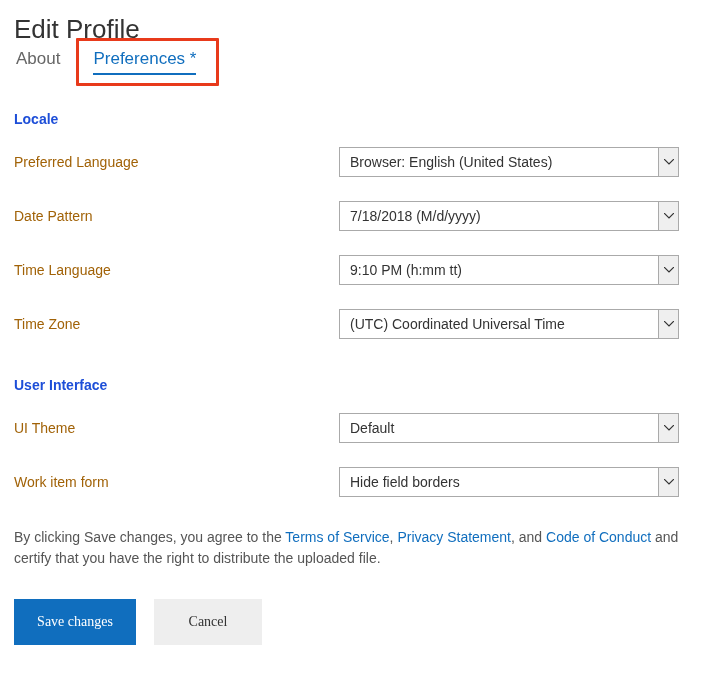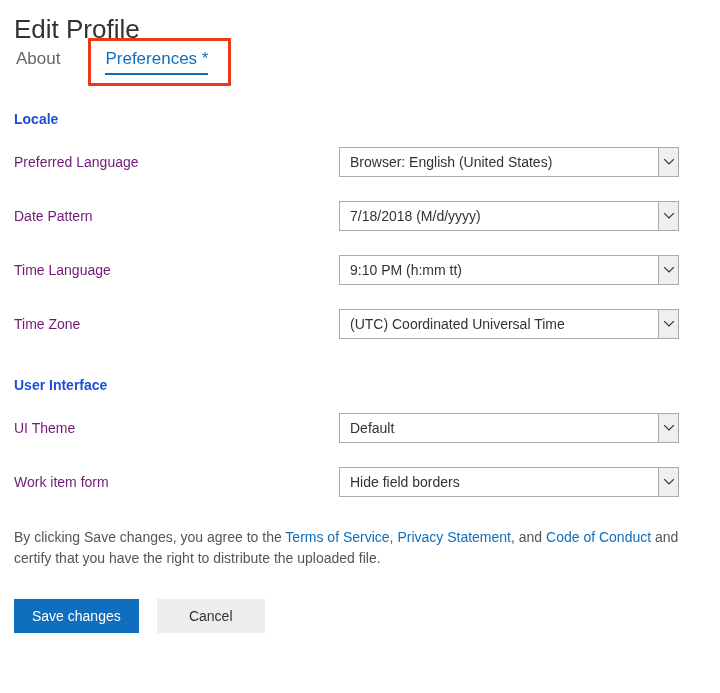--- a/index.html
+++ b/index.html
@@ -16,21 +16,21 @@
       padding: 14px 14px 20px 14px;
     }
     .page-title {
       font-size: 26px;
       font-weight: 300;
       color: #333;
       margin-bottom: 4px;
     }
     .tabs {
       display: flex;
-      gap: 42px;
+      gap: 30px;
       margin-bottom: 36px;
       padding-left: 2px;
     }
     .tab {
       font-size: 17px;
       color: #666;
       padding-bottom: 6px;
       cursor: pointer;
       position: relative;
     }
@@ -58,21 +58,21 @@
       font-size: 14px;
       margin-bottom: 20px;
     }
     .form-row {
       display: flex;
       align-items: center;
       margin-bottom: 24px;
     }
     .form-label {
       width: 325px;
-      color: #701a75;
+      color: #a16207;
       font-size: 14px;
       flex-shrink: 0;
     }
     .select-wrap {
       position: relative;
       flex: 1;
       max-width: 340px;
     }
     .select-control {
       width: 100%;
@@ -115,25 +115,25 @@
       color: #106ebe;
       text-decoration: none;
       cursor: pointer;
     }
     .buttons {
       margin-top: 30px;
       display: flex;
       gap: 18px;
     }
     .btn {
-      height: 34px;
+      height: 46px;
       padding: 0 18px;
       border: none;
       font-size: 14px;
-      font-family: Liberation Sans, sans-serif;
+      font-family: Liberation Serif, serif;
       cursor: pointer;
       display: flex;
       align-items: center;
       justify-content: center;
     }
     .btn-primary {
       background: #106ebe;
       color: #fff;
       min-width: 122px;
     }

